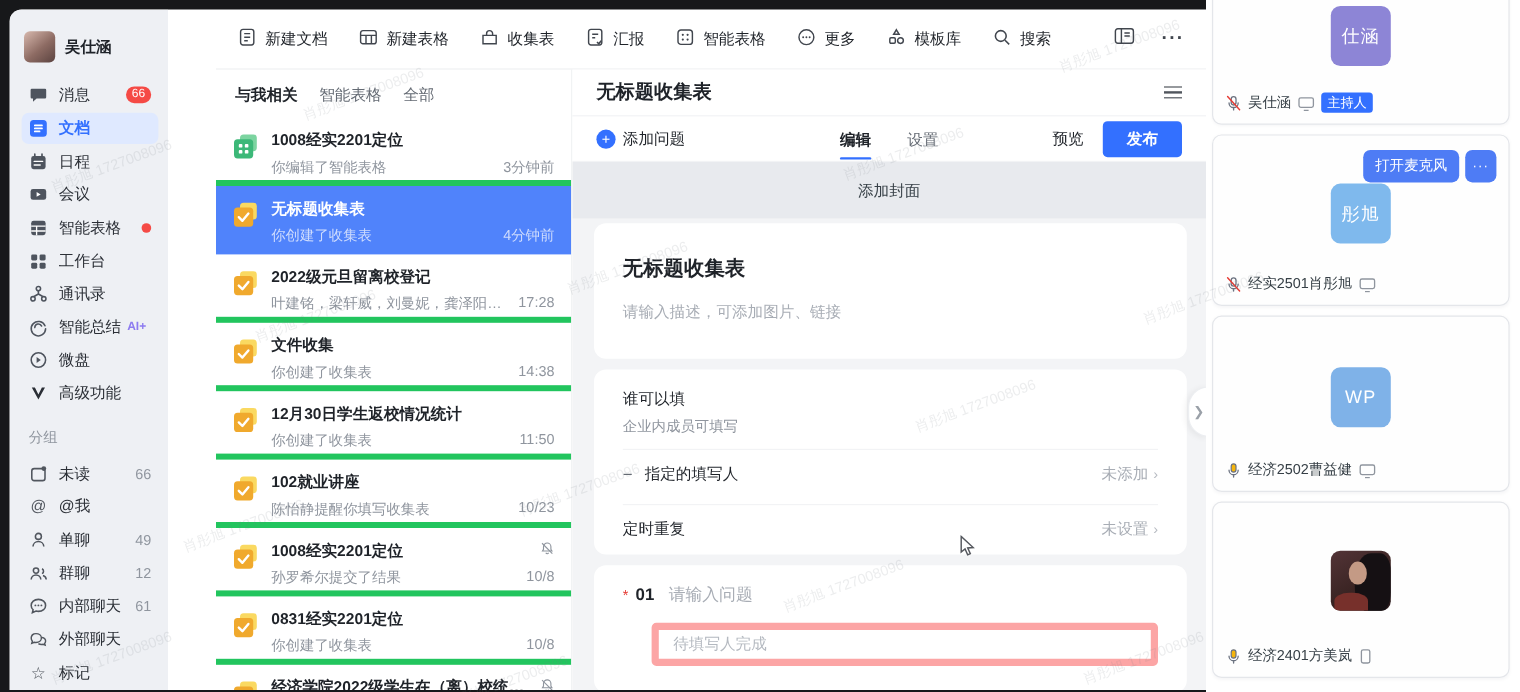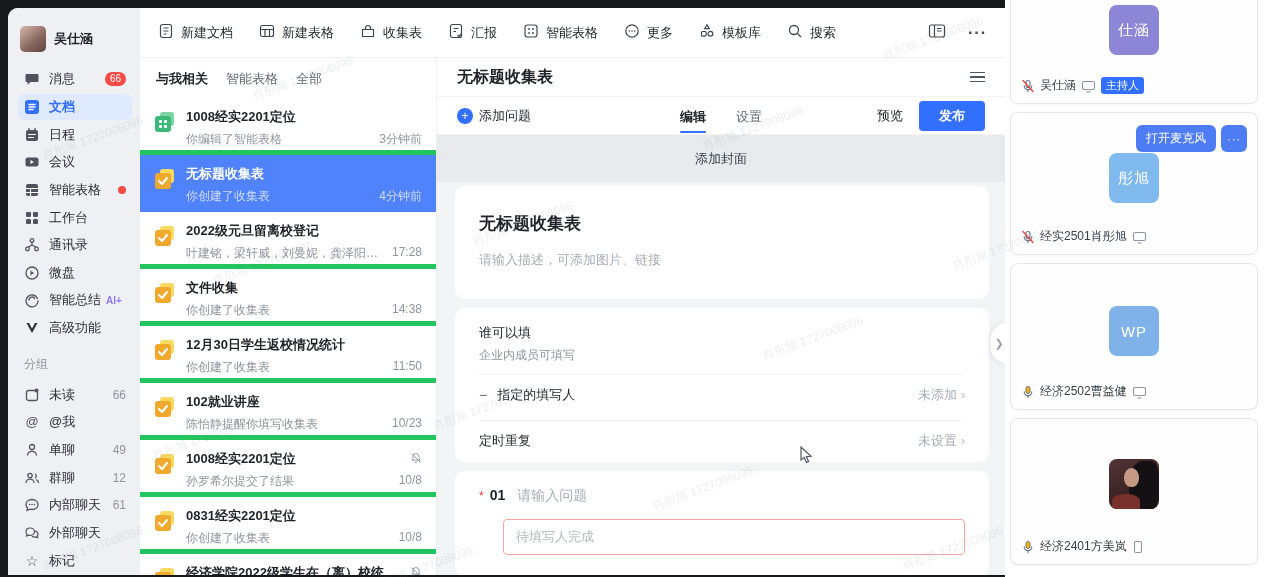--- a/index.html
+++ b/index.html
@@ -22,21 +22,21 @@
   .slabel { flex:0 0 auto; }
   .sbadge { margin-left:auto; background:#f54a45; color:#fff; font-size:10px; line-height:14px; padding:0 5px; border-radius:8px; }
   .reddot { margin-left:auto; width:8px; height:8px; border-radius:50%; background:#f54a45; }
   .scount { margin-left:auto; color:#8f959e; font-size:12px; }
   .ai-suffix { color:#8d7bf0; font-size:10px; font-weight:bold; margin-left:-4px; }
   .group-title { color:#8f959e; font-size:12px; margin:14px 6px 8px; }
   .atglyph { font-size:13px; color:#51565e; line-height:16px; }
   .starglyph { font-size:14px; color:#51565e; line-height:16px; }
 
   
-  .right-area { flex:1; display:flex; flex-direction:column; min-width:0; }
+  .right-area { flex:1; display:flex; flex-direction:column; min-width:0;margin-left:40px; }
   .top-toolbar { height:50px; border-bottom:1px solid #eef0f2; display:flex; align-items:center; padding:0 18px; gap:26px; flex-shrink:0; }
   .tb-item { display:flex; align-items:center; gap:7px; font-size:13px; color:#1f2329; cursor:default; white-space:nowrap; }
   .tb-right { margin-left:auto; display:flex; align-items:center; gap:22px; }
   .ellipsis-glyph { font-size:16px; color:#41464e; letter-spacing:1px; font-weight:bold; }
 
   .body-cols { flex:1; display:flex; min-height:0; }
 
   
   .doc-panel { width:297px; border-right:1px solid #eef0f2; display:flex; flex-direction:column; flex-shrink:0; min-height:0; }
   .doc-tabs { display:flex; gap:18px; padding:12px 16px 10px; font-size:13px; color:#646a73; flex-shrink:0; }
@@ -86,21 +86,21 @@
   .radio.checked { border-color:#3370ff; }
   .radio.checked i { width:7px; height:7px; border-radius:50%; background:#3370ff; }
   .setting-row { display:flex; align-items:center; height:36px; border-top:1px solid #f2f3f5; font-size:13px; color:#1f2329; margin-top:10px; padding-top:4px; }
   .minus { color:#646a73; margin-right:10px; font-size:14px; }
   .row-value { margin-left:auto; color:#a8adb5; display:flex; align-items:center; gap:4px; }
   .chev { color:#b7bbc2; font-size:12px; }
   .q-head { display:flex; align-items:baseline; gap:6px; font-size:14px; }
   .star { color:#e63b34; font-size:12px; }
   .q-num { font-weight:bold; color:#1f2329; }
   .q-title-ph { color:#a8adb5; margin-left:6px; }
-  .q-input { margin:14px 0 6px 24px; height:36px; border:1px solid #fca5a5; border-radius:4px; display:flex; align-items:center; padding:0 12px; gap:8px; font-size:13px; color:#b4b9c0; background:#fff; }
+  .q-input { margin:14px 0 6px 24px; height:36px; border:6px solid #fca5a5; border-radius:4px; display:flex; align-items:center; padding:0 12px; gap:8px; font-size:13px; color:#b4b9c0; background:#fff; }
 
   .collapse-handle { position:absolute; right:-2px; top:264px; width:17px; height:42px; background:#fff; border:1px solid #eceef1; border-right:none; border-radius:20px 0 0 20px; box-shadow:-2px 1px 5px rgba(0,0,0,.06); display:flex; align-items:center; justify-content:center; color:#9aa0a8; font-size:11px; }
 
   
   .roster { position:absolute; left:1005px; top:0; width:257px; height:577px; background:#fff; padding:0 3px 0 5px; }
   .tile { position:absolute; left:5px; width:248px; background:#fefefe; border:1px solid #e4e6ea; border-radius:8px; box-shadow:0 1px 3px rgba(31,35,41,.04); }
   .t1 { top:-12px; height:116px; }
   .t2 { top:112px; height:143px; }
   .t3 { top:263px; height:147px; }
   .t4 { top:418px; height:147px; }
@@ -207,37 +207,37 @@
               <circle cx="3.5" cy="12" r="1.8"></circle>
               <circle cx="12.5" cy="12" r="1.8"></circle>
               <path d="M8 5.5v2.5M8 8L4 10.3M8 8l4 2.3"></path>
             </svg>
           </span>
         <span class="slabel">通讯录</span>
       </div>
 
       <div class="side-item">
         <span class="sicon">
-            <svg width="16" height="16" viewBox="0 0 16 16">
-              <circle cx="8" cy="8" r="6" stroke="#4e545e" stroke-width="1.3" fill="none"></circle>
-              <path d="M6.5 5.5L10 8l-3.5 2.5z" fill="#4e545e"></path>
-            </svg>
-          </span>
-        <span class="slabel">微盘</span>
-      </div>
-
-      <div class="side-item">
-        <span class="sicon">
             <svg width="16" height="16" viewBox="0 0 16 16" stroke="#4e545e" fill="none" stroke-width="1.3" stroke-linecap="round">
               <path d="M13.5 6.5A6 6 0 1 0 14 9"></path>
               <path d="M5 8a3 3 0 0 1 5.7-1.3"></path>
             </svg>
           </span>
         <span class="slabel">智能总结</span>
         <span class="ai-suffix">AI+</span>
+      </div>
+
+      <div class="side-item">
+        <span class="sicon">
+            <svg width="16" height="16" viewBox="0 0 16 16">
+              <circle cx="8" cy="8" r="6" stroke="#4e545e" stroke-width="1.3" fill="none"></circle>
+              <path d="M6.5 5.5L10 8l-3.5 2.5z" fill="#4e545e"></path>
+            </svg>
+          </span>
+        <span class="slabel">微盘</span>
       </div>
 
       <div class="side-item">
         <span class="sicon">
             <svg width="16" height="16" viewBox="0 0 16 16">
               <path d="M2.5 3l5.5 10L13.5 3h-2.6L8 8.8 5.1 3z" fill="#2b2f36"></path>
             </svg>
           </span>
         <span class="slabel">高级功能</span>
       </div>

